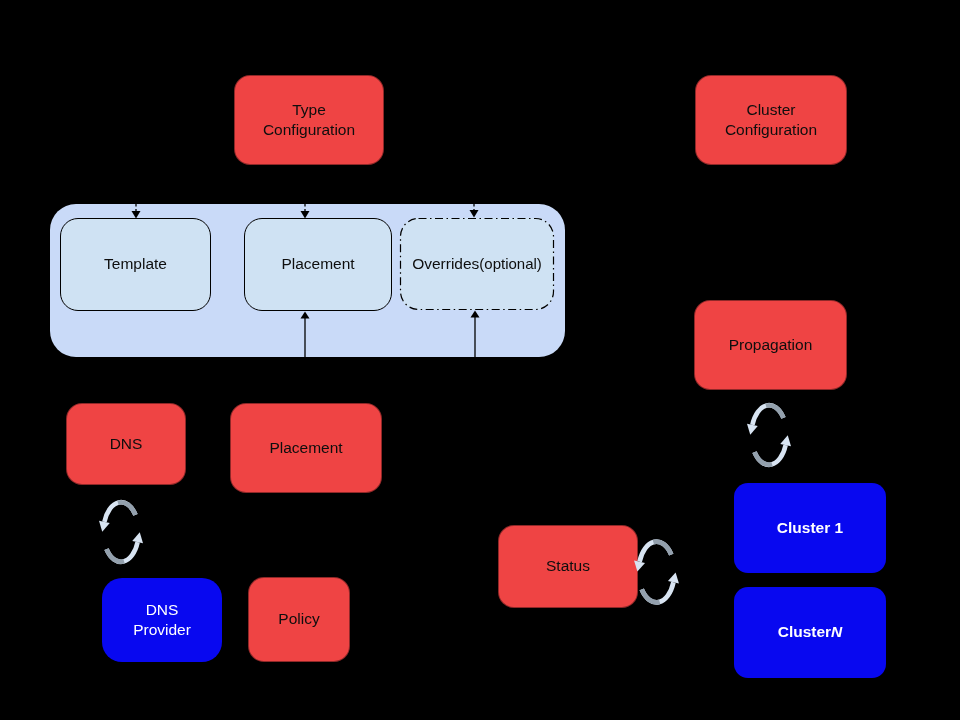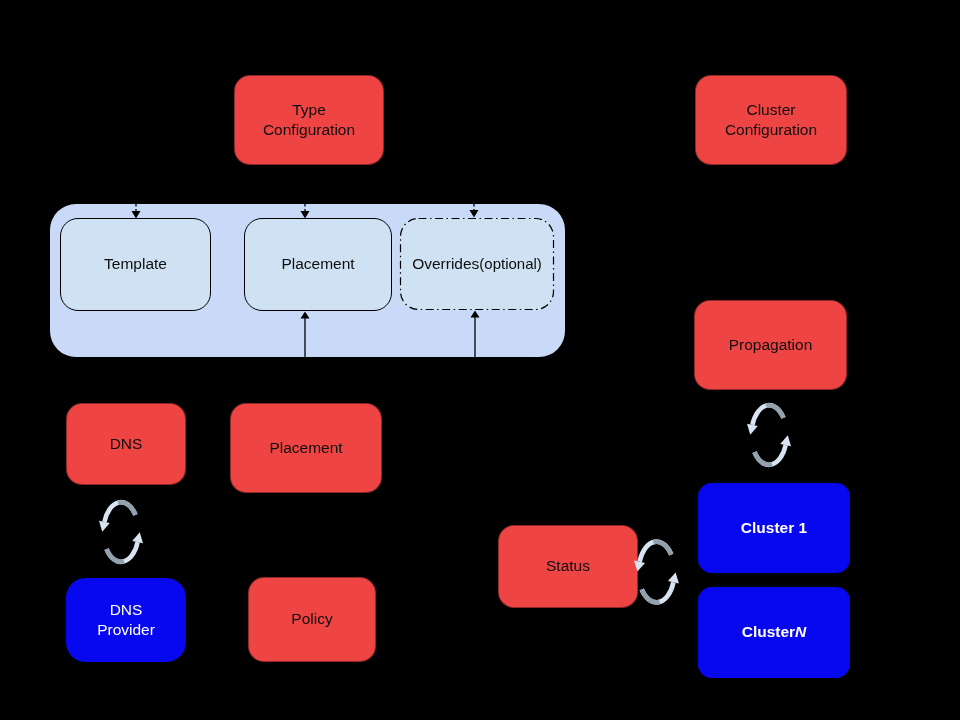--- a/index.html
+++ b/index.html
@@ -6,37 +6,37 @@
   .stage{
     position:relative;width:960px;height:720px;background:#000;overflow:hidden;
     font-family:"Liberation Sans",sans-serif;color:#0e0e0e;
   }
   .box{
     position:absolute;display:flex;align-items:center;justify-content:center;
     text-align:center;font-size:15.5px;line-height:1.32;border-radius:16px;
     white-space:pre-line;color:#0e0e0e;box-sizing:border-box;
   }
   .light{background:#ef4444;border:1px solid rgba(0,0,0,0.40);}
-  .blue{background:#0808f0;color:#ffffff;}
+  .blue{background:#0808f0;color:#ffffff;margin-left:36px;}
   .inner{border:1px solid #000;border-radius:18px;background:#cfe2f3;}
   #type-config{left:234px;top:75px;width:150px;height:90px;}
   #cluster-config{left:695px;top:75px;width:152px;height:90px;}
   #container{position:absolute;left:50px;top:204px;width:515px;height:153px;
     background:#c9daf8;border-radius:26px;}
   #template{left:60px;top:218px;width:151px;height:93px;}
   #placement{left:244px;top:218px;width:148px;height:93px;}
   #overrides{left:400px;top:218px;width:154px;height:92px;background:#cfe2f3;
     border-radius:18px;flex-direction:row;}
   #overrides .sub{font-size:15px;margin-top:0;}
   #caption{position:absolute;left:56px;top:330px;font-size:13px;color:#0e0e0e;}
   #propagation{left:694px;top:300px;width:153px;height:90px;}
   #dns{left:66px;top:403px;width:120px;height:82px;}
   #scheduling{left:230px;top:403px;width:152px;height:90px;}
   #dns-provider{left:66px;top:578px;width:120px;height:84px;border-radius:20px;}
-  #policy{left:248px;top:577px;width:128px;height:85px;}
+  #policy{left:248px;top:577px;width:102px;height:85px;}
   #status{left:498px;top:525px;width:140px;height:83px;}
   #cluster-1{left:698px;top:483px;width:152px;height:90px;font-weight:bold;border-radius:14px;}
   #cluster-n{left:698px;top:587px;width:152px;height:91px;font-weight:bold;border-radius:14px;}
   #cluster-n .it{font-style:italic;}
   svg.overlay{position:absolute;left:0;top:0;width:960px;height:720px;pointer-events:none;}
 </style>
 </head>
 <body>
 
 <div class="stage">

